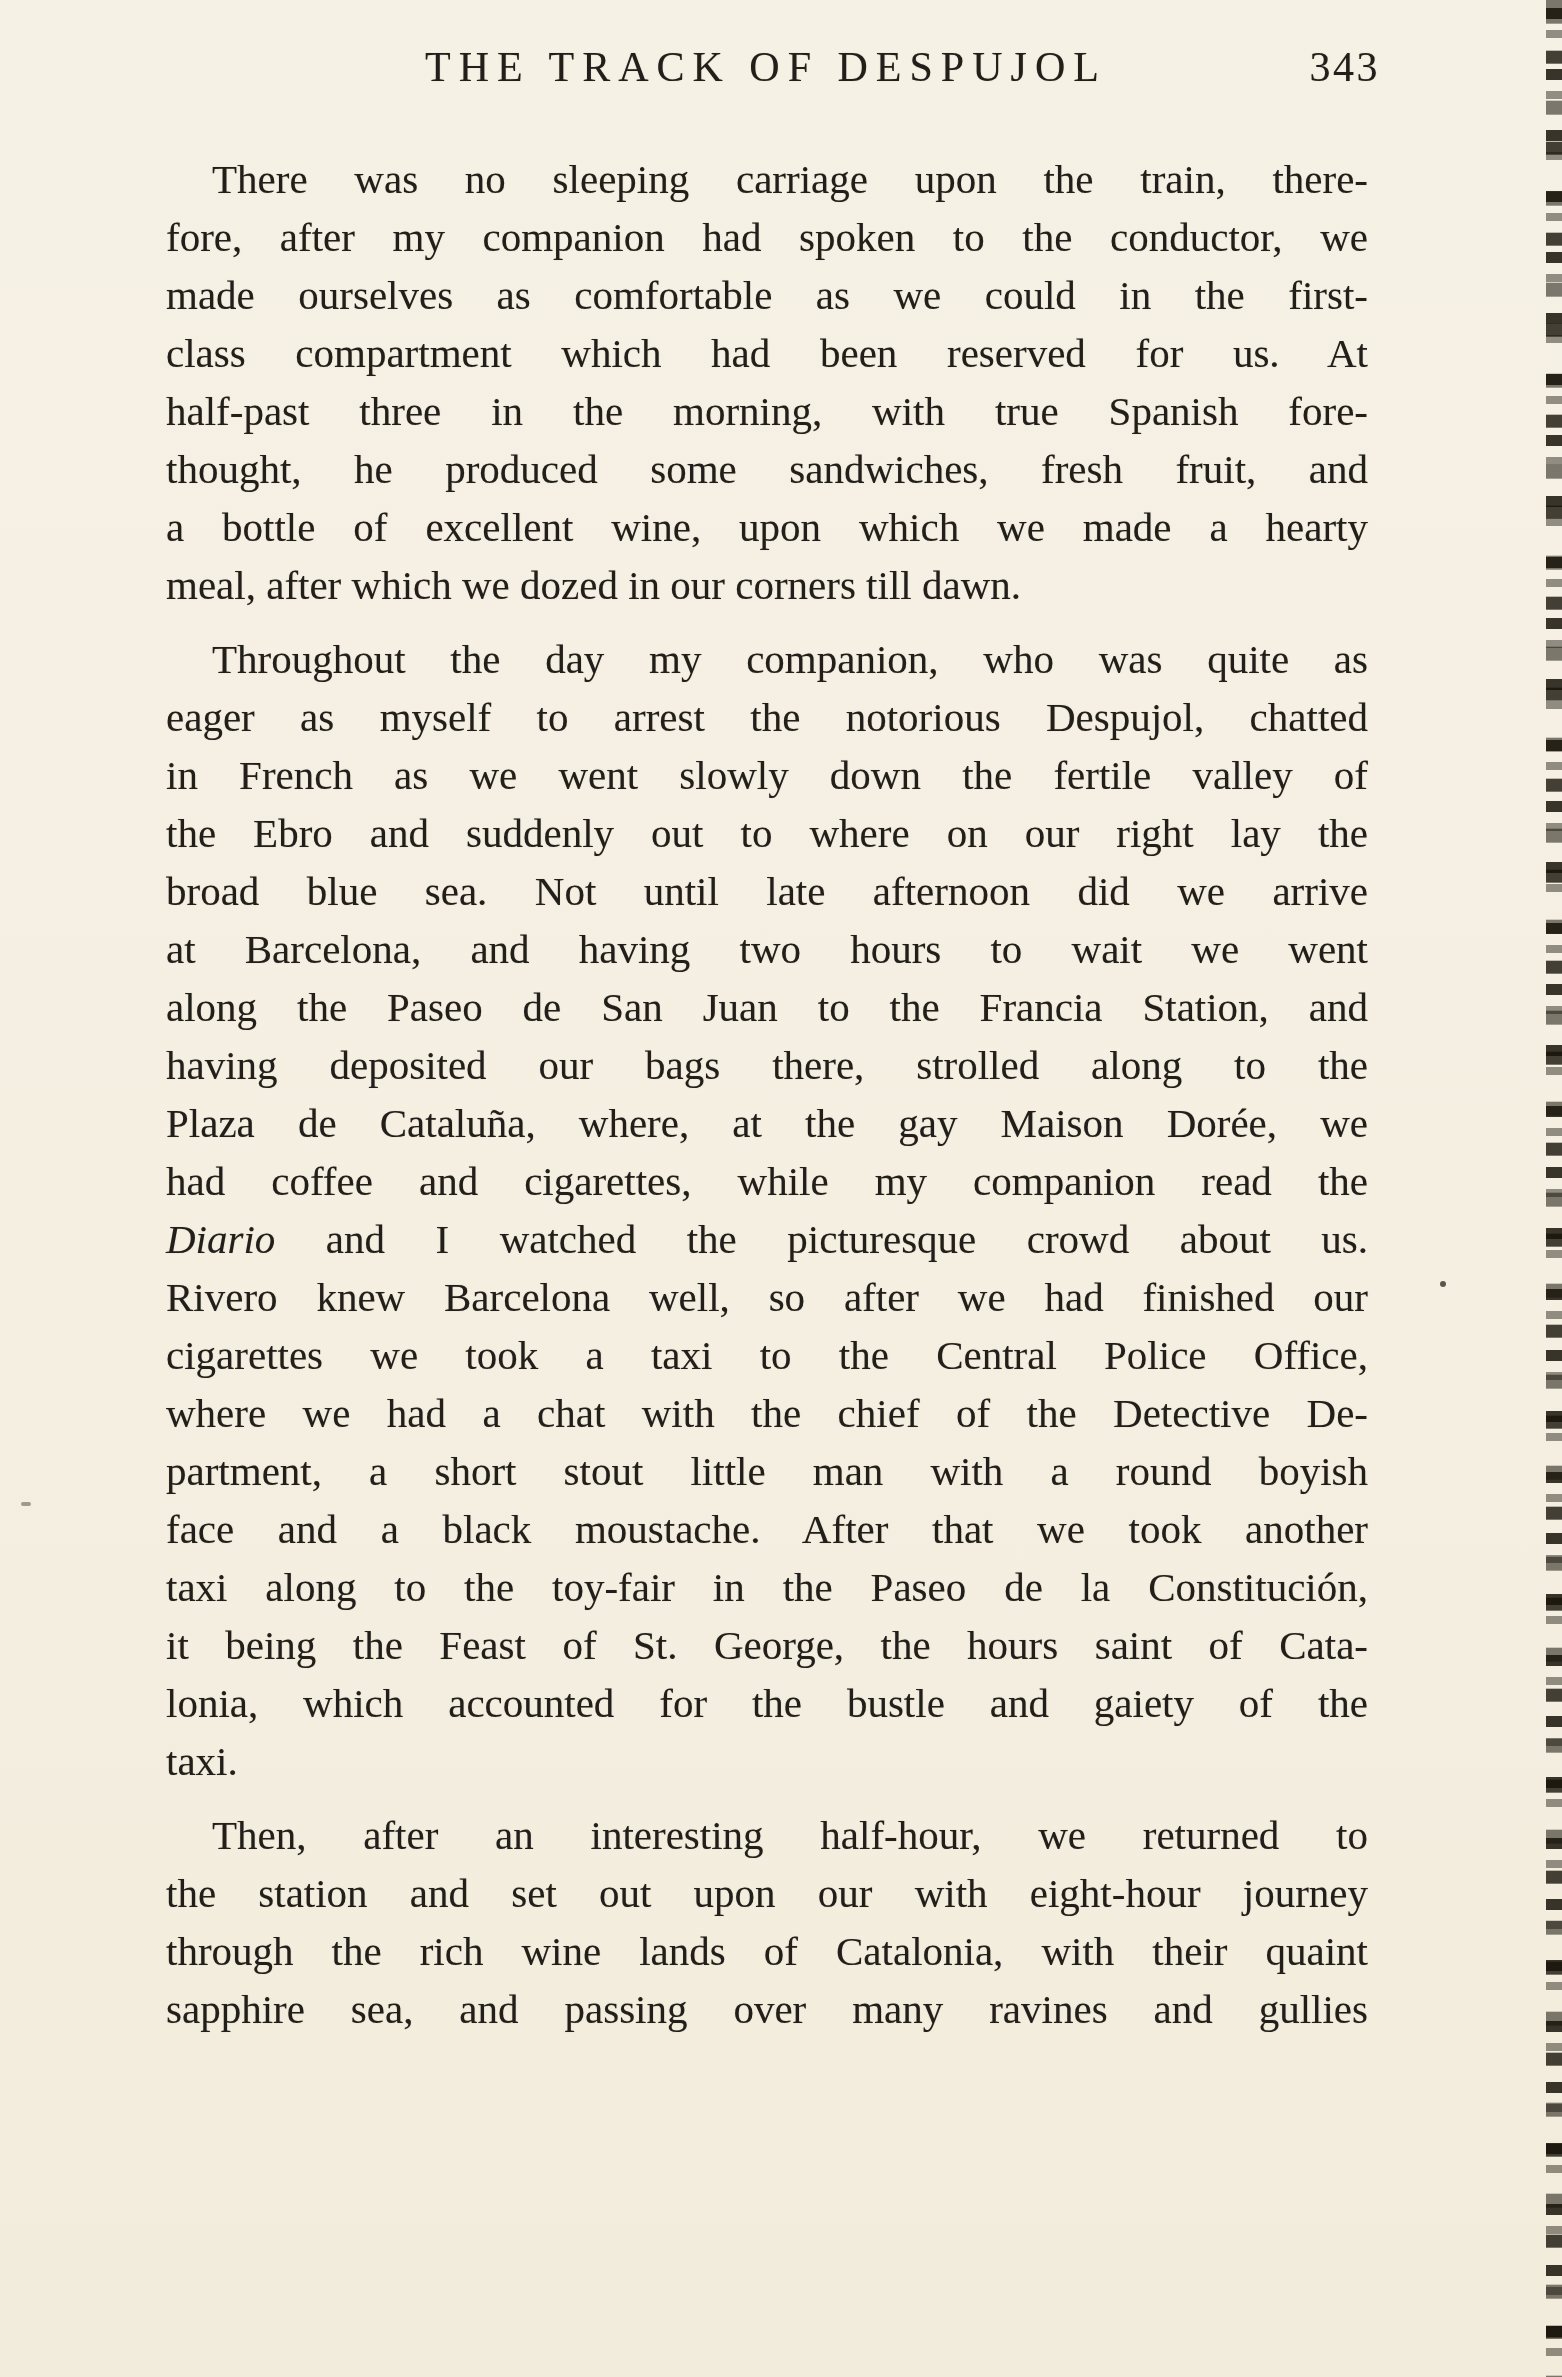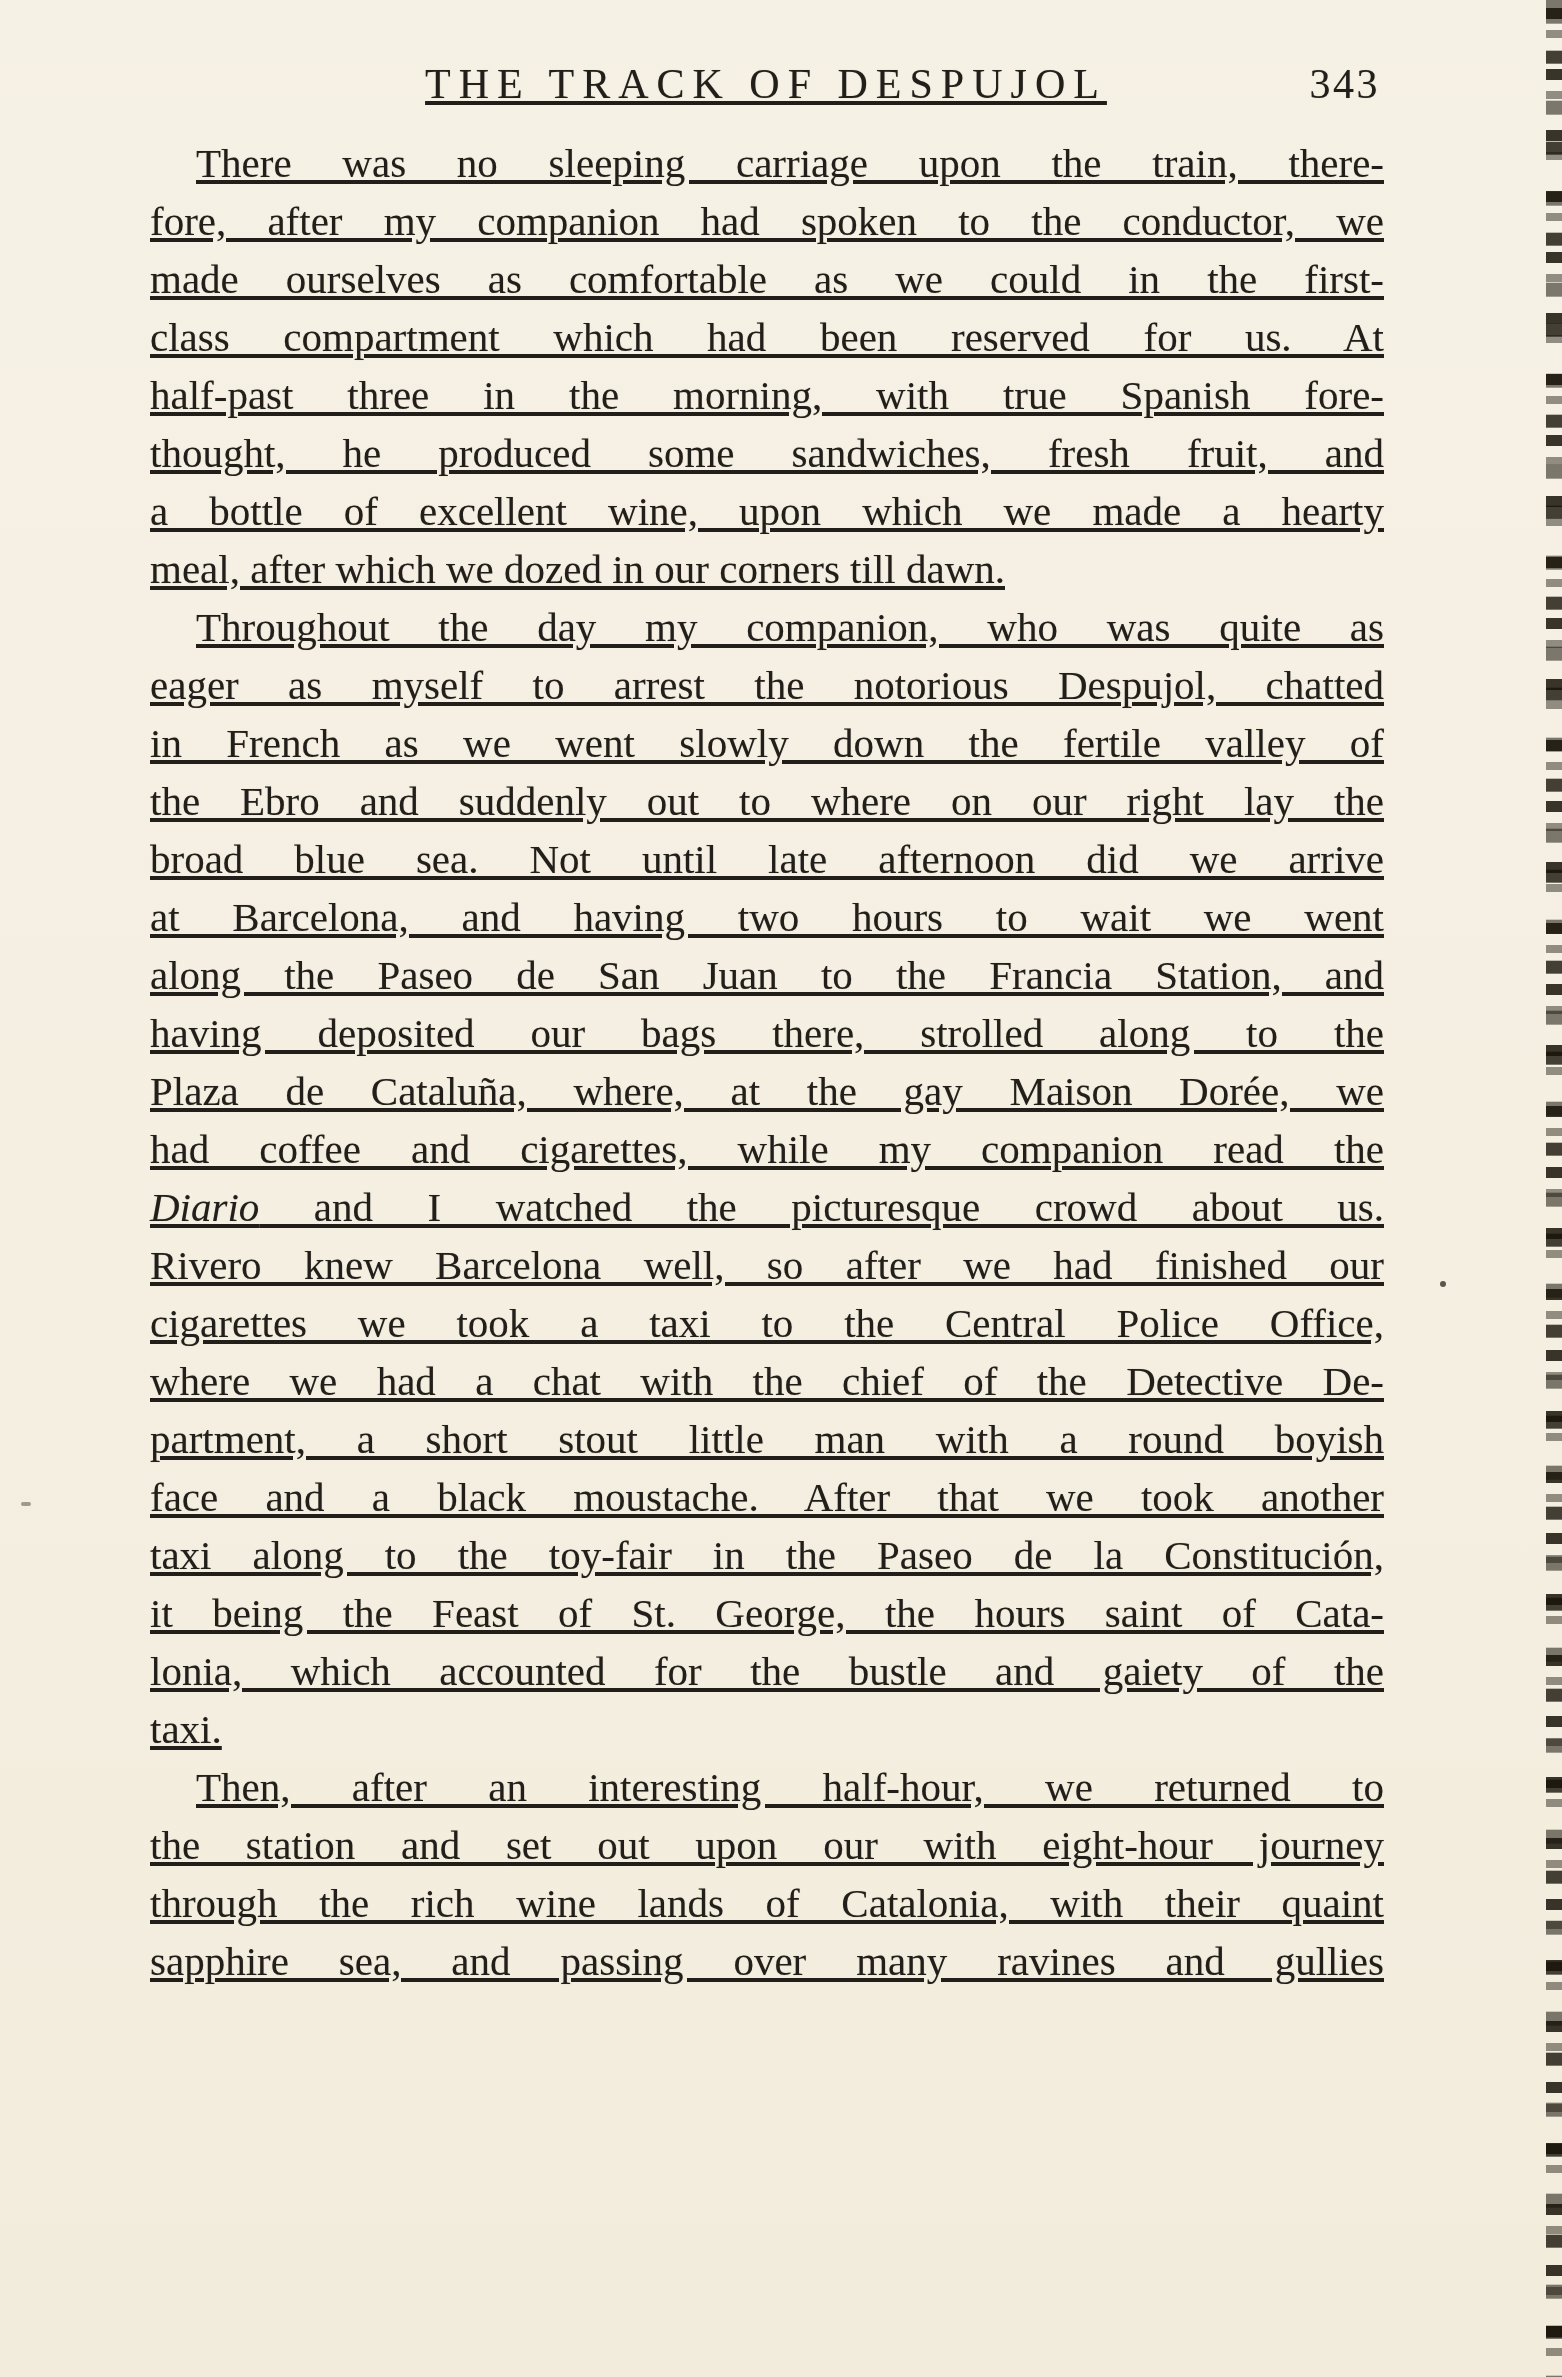--- a/index.html
+++ b/index.html
@@ -20,24 +20,23 @@
   .page {
     position: relative;
     width: 1562px;
     height: 2377px;
     background: linear-gradient(180deg, #f6f1e5 0%, #f4efe1 55%, #f2ecdc 100%);
   }
   
   .running-head {
     position: absolute;
     left: 150px;
-    top: 60px;
+    top: 43px;
     width: 1232px;
     height: 62px;
-    text-decoration: underline;
   }
   .head-title {
     display: block;
     text-align: center;
     font-size: 42px;
     letter-spacing: 8px;
     color: var(--ink);
     text-shadow: 0 0 0.9px rgba(40,36,30,.35);
   }
   .page-number {
@@ -51,21 +50,21 @@
   
   .page-body {
     position: absolute;
     left: 150px;
     top: 134px;
     width: 1234px;
     font-size: 41px;
     line-height: 58px;
     text-shadow: 0 0 0.9px rgba(40,36,30,.3);
   }
-  .paragraph { margin: 0; text-decoration: underline; }
+  .paragraph { margin: 16px; }
   .line {
     text-align: justify;
     text-align-last: justify;
     text-justify: inter-word;
     white-space: normal;
   }
   .line.last { text-align-last: left; }
   .line.indent { text-indent: 46px; }
   .italic { font-style: italic; }
   

